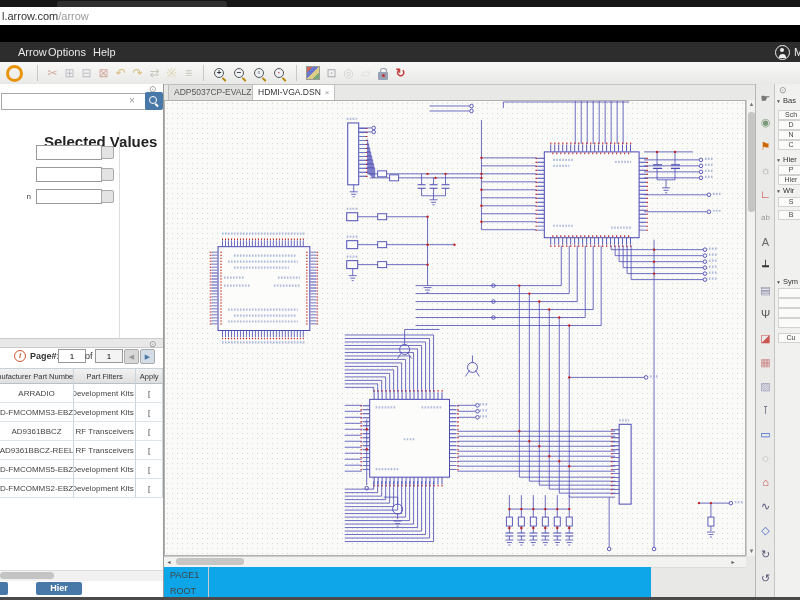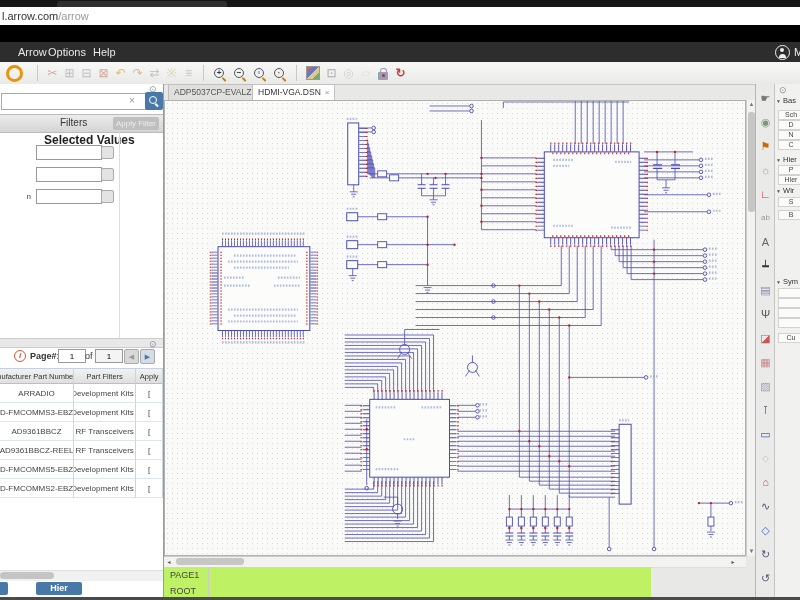--- a/index.html
+++ b/index.html
@@ -44,21 +44,21 @@
   .search-input{position:absolute;left:1px;top:9px;width:138px;height:15px;border:1px solid #a8a8a8;font-size:10px;padding:0 12px 0 3px}
   .clear-x{position:absolute;left:129px;top:11px;font-size:10px;color:#999}
   .search-btn{position:absolute;left:145px;top:8px;width:18px;height:18px;background:#4878a8;border-radius:2px}
   .smag{position:absolute;left:4px;top:4px;width:6px;height:6px;border:1.5px solid #fff;border-radius:50%}
   .smag::after{content:"";position:absolute;left:6px;top:6px;width:4px;height:1.5px;background:#fff;transform:rotate(45deg);transform-origin:0 0}
   .filters-bar{position:absolute;left:0;top:30px;width:163px;height:17px;
     background:linear-gradient(#ececec,#d4d4d4);border-top:1px solid #bbb;border-bottom:1px solid #bbb}
   .filters-title{position:absolute;left:60px;top:2px;font-size:10px;color:#333}
   .apply-btn{position:absolute;left:113px;top:2px;width:46px;height:13px;background:#bfbfbf;border-radius:2px;
     color:#ededed;font-size:8px;text-align:center;line-height:13px}
-  .selvals{position:absolute;left:44px;top:49px;font-size:12px;font-weight:bold;color:#222}
+  .selvals{position:absolute;left:44px;top:49px;font-size:15px;font-weight:bold;color:#222}
   .frow{position:absolute;left:0;width:120px;height:14px}
   .frow .flbl{position:absolute;left:0;width:31px;text-align:right;font-size:8px;color:#444;top:3px}
   .frow input{position:absolute;left:36px;top:0;width:60px;height:11px;border:1px solid #999;font-size:9px}
   .frow .fbtn{position:absolute;left:101px;top:1px;width:11px;height:11px;background:#e3e3e3;border:1px solid #aaa;border-radius:2px}
   .form-div{position:absolute;left:119px;top:48px;width:1px;height:206px;background:#ddd}
   .splitter{position:absolute;left:0;top:254px;width:163px;height:8px;background:#e8e8e8;border-top:1px solid #ccc;border-bottom:1px solid #ccc}
   .pager{position:absolute;left:0;top:264px;width:163px;height:18px;font-size:9px;color:#333}
   .info-ic{position:absolute;left:14px;top:2px;width:10px;height:10px;border:1.5px solid #cc5533;border-radius:50%;
     color:#cc5533;font-size:8px;font-weight:bold;text-align:center;line-height:10px;font-style:italic}
   .pager .plbl{position:absolute;top:3px;font-weight:bold}
@@ -86,21 +86,21 @@
   
   .canvas{left:164px;top:100px;width:582px;height:456px;background-color:#fafaf8;
     background-image:radial-gradient(#d7d7d3 0.5px,transparent 0.6px);background-size:5px 5px;
     border:1px solid #b0b0ae;box-sizing:border-box}
   .vscroll{left:746px;top:100px;width:9px;height:456px;background:#f2f2f0;border-left:1px solid #ccc}
   .vthumb{position:absolute;left:1px;top:12px;width:7px;height:100px;background:#c6c6c4;border-radius:3px}
   .sarrow{position:absolute;left:0;width:9px;height:9px;font-size:6px;color:#777;text-align:center;line-height:9px}
   .hscroll{left:164px;top:556px;width:582px;height:10px;background:#f2f2f0;border-top:1px solid #ccc;border-bottom:1px solid #ddd}
   .hthumb{position:absolute;left:12px;top:1px;width:68px;height:7px;background:#c6c6c4;border-radius:3px}
   .harrow{position:absolute;top:0;width:10px;height:10px;font-size:6px;color:#555;text-align:center;line-height:10px}
-  .sheet-row{left:164px;width:487px;height:16px;background:#bef264;border-bottom:1px solid #ccc;font-size:9px;color:#444}
+  .sheet-row{left:164px;width:487px;height:16px;background:#0ea5e9;border-bottom:1px solid #ccc;font-size:9px;color:#444}
   .sheet-cell{display:inline-block;width:38px;height:16px;line-height:16px;padding-left:6px;border-right:1px solid #ccc}
   .bottom-bar{left:0;top:597px;width:800px;height:3px;background:#4a4a4a}
   
   .right-panel{left:755px;top:84px;width:45px;height:513px;background:#eaeae8;border-left:1px solid #b5b5b3}
   .ricons{position:absolute;left:1px;top:2px;width:17px}
   .ric{width:17px;height:24px;text-align:center;font-size:11px;line-height:24px}
   .dock{position:absolute;left:18px;top:0;width:27px;height:513px;background:#f1f1ef;border-left:1px solid #c5c5c3}
   .sec-h{position:absolute;left:1px;width:26px;font-size:7.5px;color:#333;white-space:nowrap;overflow:hidden}
   .sec-h .tri{font-size:5px;color:#555}
   .cell{position:absolute;left:3px;width:24px;height:8px;background:#fbfbfa;border:1px solid #d2d2ce;
@@ -169,24 +169,20 @@
   <span class="ic" style="color:#c03030;opacity:.9;font-weight:bold">↻</span>
 </div>
 
 <div class="abs left-panel">
   <span class="collapse" style="left:149px;top:1px">⊙</span>
   <input class="search-input" value="" style="">
   <span class="clear-x">×</span>
   <span class="search-btn">
       <span class="smag"></span>
     </span>
-  <div class="filters-bar">
-    <span class="filters-title">Filters</span>
-    <span class="apply-btn">Apply Filter</span>
-  </div>
   <div class="selvals">Selected Values</div>
   <div class="frow" style="top:61px">
     <span class="flbl"></span>
     <input style="">
       <span class="fbtn"></span>
   </div>
   <div class="frow" style="top:83px">
     <span class="flbl"></span>
     <input style="">
       <span class="fbtn"></span>

